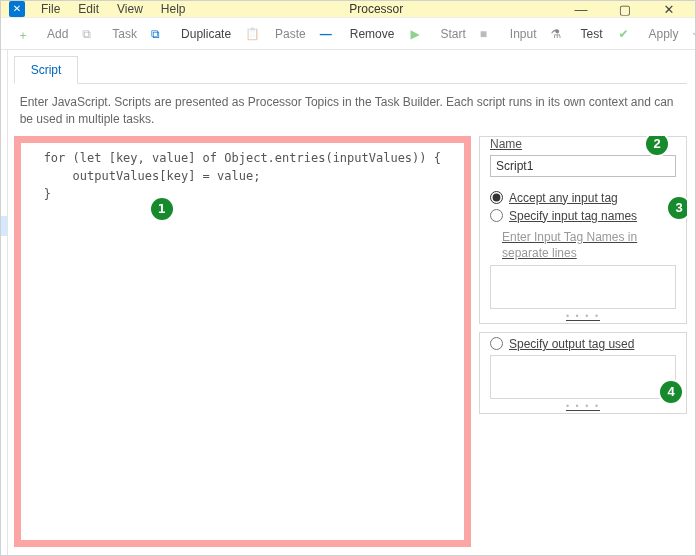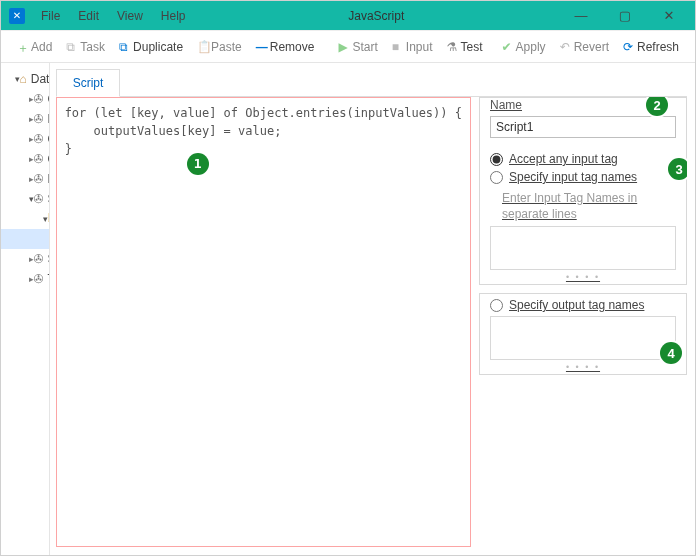--- a/index.html
+++ b/index.html
@@ -10,25 +10,25 @@
     background: #fff;
     width: 696px;
     height: 556px;
     border: 1px solid #d0d0d0;
     display: flex;
     flex-direction: column;
     overflow: hidden;
   }
   
   .titlebar {
-    height: 30px;
+    height: 17px;
     display: flex;
     align-items: center;
     padding: 0 4px 0 8px;
-    background: #14b8a6;
+    background: #fef9c3;
     border-bottom: 1px solid #eee;
   }
   .titlebar .app-icon {
     width: 16px; height: 16px;
     background: #0077d4;
     border-radius: 2px;
     position: relative;
     margin-right: 8px;
   }
   .titlebar .app-icon::before {
@@ -49,21 +49,21 @@
     height: 32px;
     display: flex;
     align-items: center;
     padding: 0 10px;
     gap: 2px;
     border-bottom: 1px solid #e5e5e5;
   }
   .tb {
     display: flex;
     align-items: center;
-    gap: 0;
+    gap: 16px;
     padding: 3px 6px;
     color: #888;
     white-space: nowrap;
   }
   .tb.enabled { color: #444; }
   .tb .ico { width: 14px; height: 14px; display: inline-block; }
   .tb-spacer { flex: 1; }
   .ico-plus::before   { content: "＋"; color: #7ac27a; }
   .ico-copy::before   { content: "⧉"; color: #bbb; }
   .ico-dup::before    { content: "⧉"; color: #0077d4; }
@@ -120,22 +120,22 @@
     color: #0066c0;
   }
   .hint {
     padding: 10px 6px 8px 6px;
     color: #666;
     line-height: 1.4;
   }
   .panels { flex: 1; display: flex; gap: 8px; overflow: hidden; }
   .code {
     flex: 1;
-    border: 1px solid #fca5a5;
-    padding: 6px 8px;
+    border: 7px solid #fca5a5;
+    padding: 6px 23px;
     font-family: Consolas, monospace;
     font-size: 12px;
     color: #555;
     white-space: pre;
     line-height: 1.5;
     position: relative;
     overflow: hidden;
   }
   .rightcol {
     width: 208px;
@@ -192,21 +192,21 @@
 <body>
 
 <div class="titlebar">
   <div class="app-icon"></div>
   <div class="menu">
     <span>File</span>
     <span>Edit</span>
     <span>View</span>
     <span>Help</span>
   </div>
-  <div class="title">JavaScript</div>
+  <div class="title">Processor</div>
   <div class="wincontrols">
     <div>—</div>
     <div>▢</div>
     <div>✕</div>
   </div>
 </div>
 
 <div class="toolbar">
   <div class="tb">
       <span class="ico ico-plus"></span>
@@ -340,20 +340,21 @@
             </li>
         </ul>
       </li>
     </ul>
   </div>
 
   <div class="main">
     <div class="tabstrip">
       <div class="tab">Script</div>
     </div>
+    <div class="hint">Enter JavaScript. Scripts are presented as Processor Topics in the Task Builder. Each script runs in its own context and can be used in multiple tasks.</div>
     <div class="panels">
       <div class="code"><span>for (let [key, value] of Object.entries(inputValues)) {
     outputValues[key] = value;
 }</span>
         <div class="badge" style="top:55px; left:130px;">1</div>
       </div>
       <div class="rightcol">
         <div class="group">
           <span class="field-label">Name</span>
           <input type="text" value="Script1" style="">
@@ -367,21 +368,21 @@
             </div>
           <div class="sub-hint">Enter Input Tag Names in separate lines</div>
           <div class="taglist"></div>
           <div class="resize-grip">• • • •</div>
           <div class="badge" style="top:-4px; right:18px;">2</div>
           <div class="badge" style="top:60px; right:-4px;">3</div>
         </div>
         <div class="group">
           <div class="radio-row">
               <input type="radio" style="">
-              <span>Specify output tag names</span>
+              <span>Specify output tag used</span>
             </div>
           <div class="taglist"></div>
           <div class="resize-grip">• • • •</div>
           <div class="badge" style="top:48px; right:4px;">4</div>
         </div>
       </div>
     </div>
   </div>
 </div>
 

